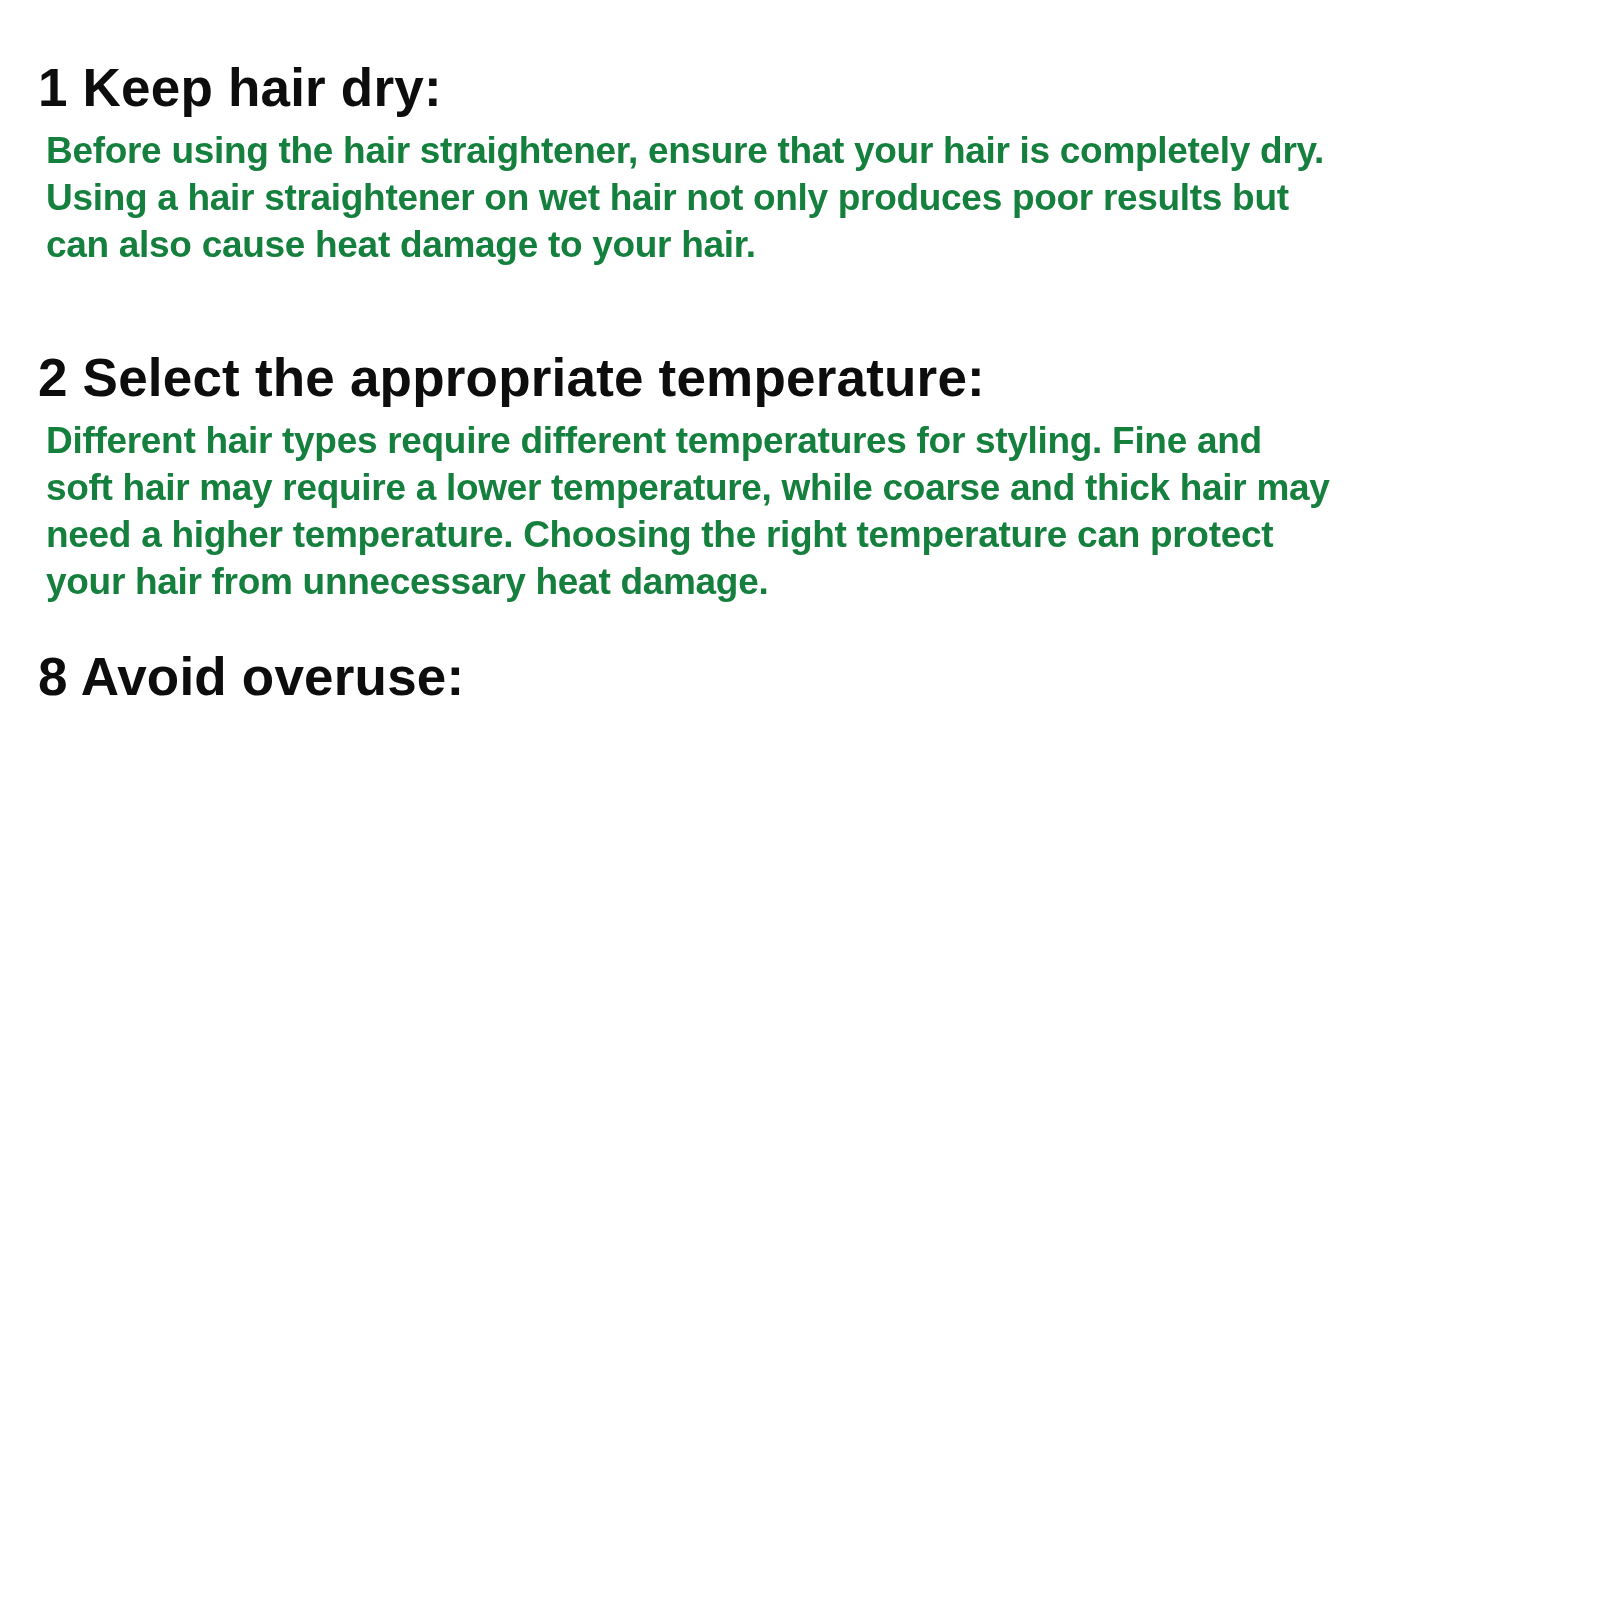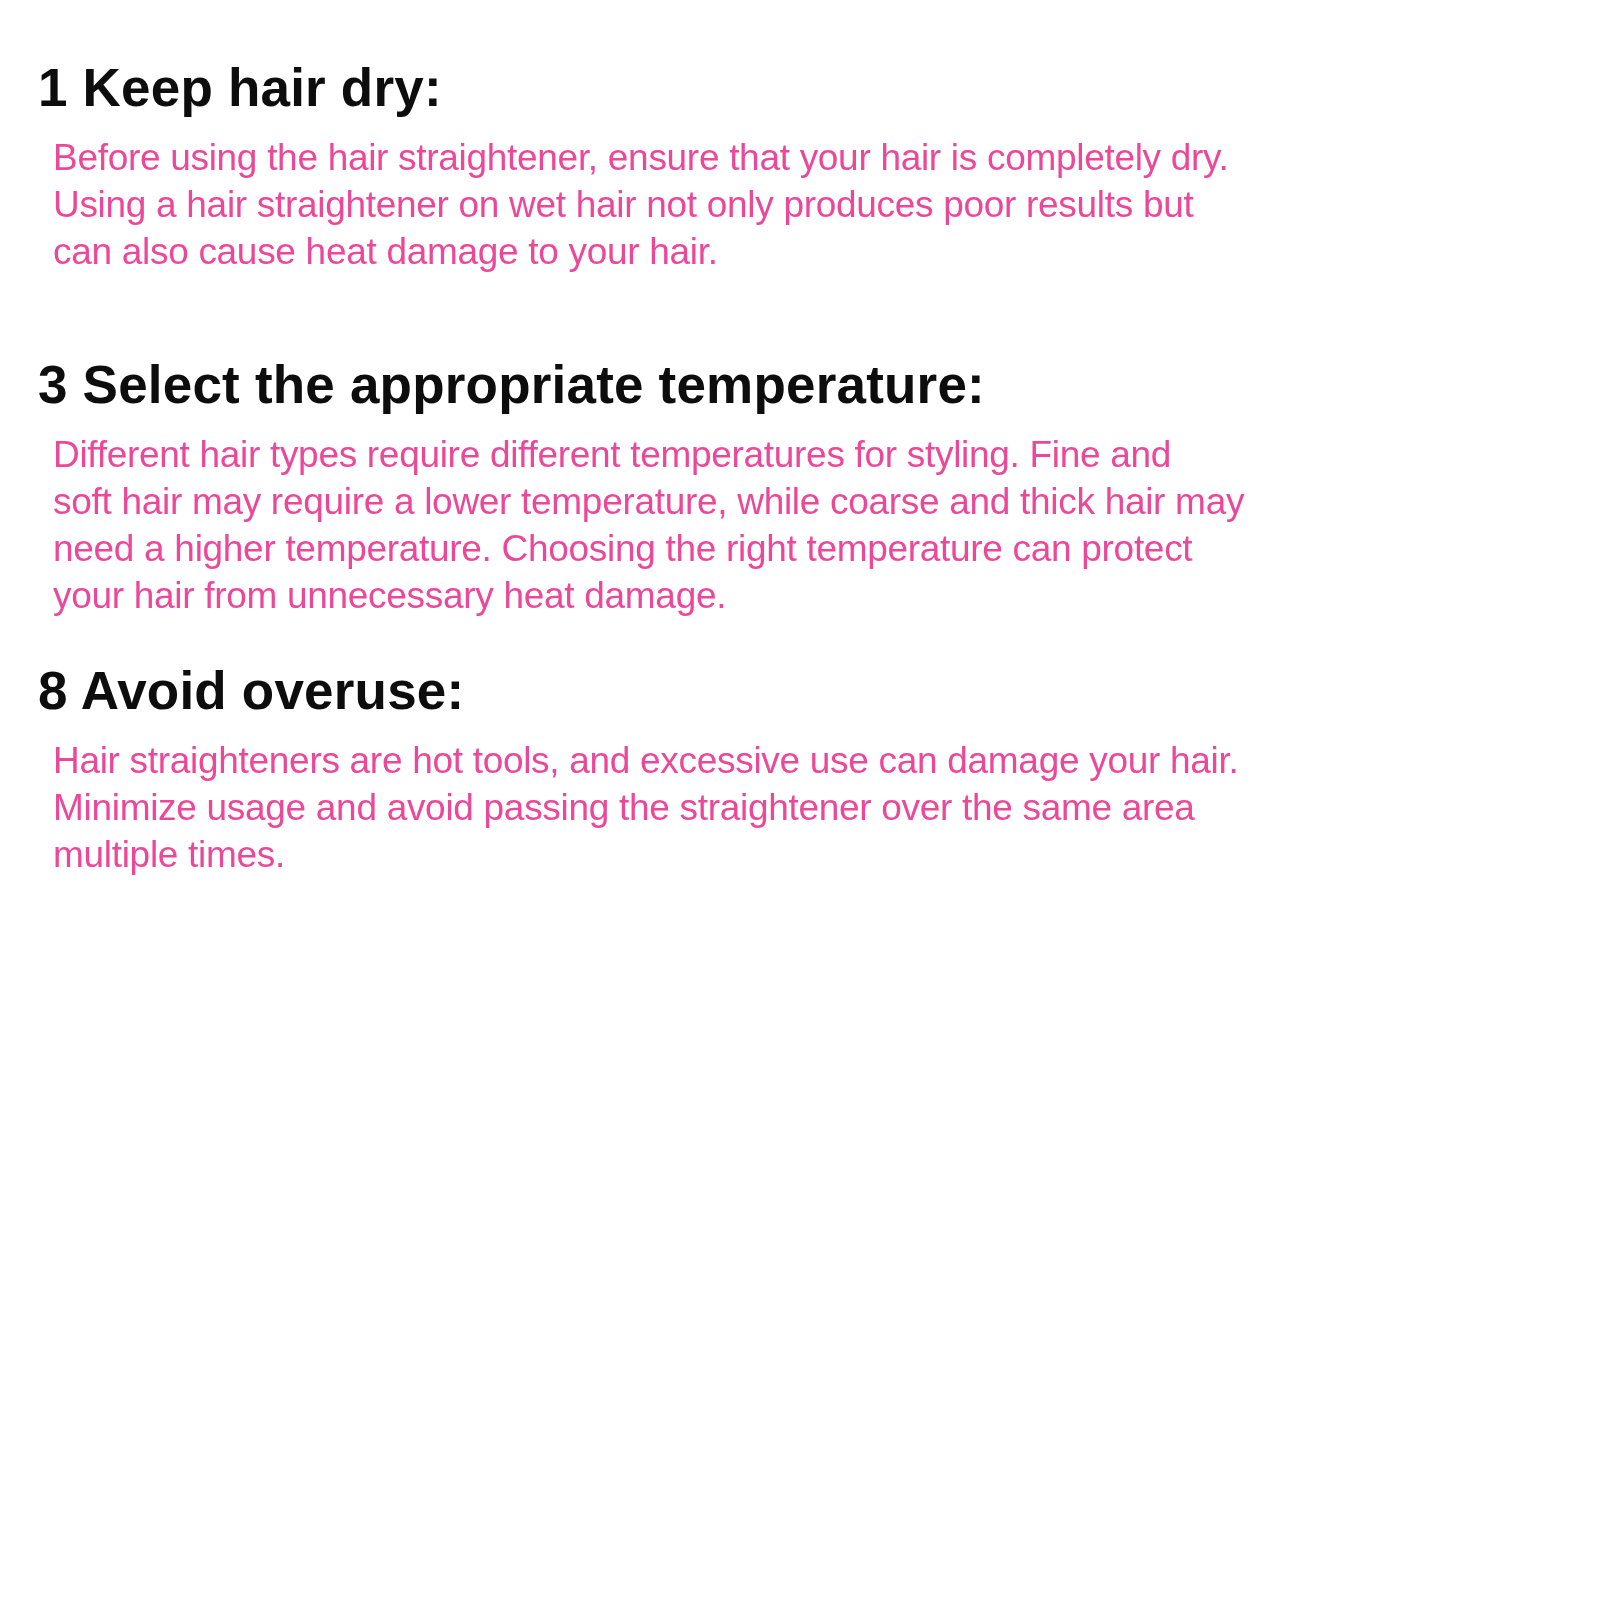--- a/index.html
+++ b/index.html
@@ -22,59 +22,56 @@
   .section h2 {
     margin: 0 0 6px 0;
     font-size: 53px;
     font-weight: 700;
     line-height: 1.15;
     letter-spacing: 0.2px;
     color: #0d0d0d;
   }
   .section p.body,
   p.note {
-    margin: 15px;
+    margin: 8px;
     font-size: 37px;
-    font-weight: 400;
+    font-weight: 700;
     line-height: 47px;
     letter-spacing: -0.3px;
     white-space: pre-line;
-    color: #ec4899;
+    color: #15803d;
   }
   .sec-2 { margin-top: 80px; }
   .sec-3 { margin-top: 42px; }
   .sec-4 { margin-top: 85px; }
   .note-battery { margin-top: 88px; }
   .note-preheat { margin-top: 170px; }
 </style>
 </head>
 <body>
 
 <div class="page">
 
   <section class="section sec-1">
     <h2>1 Keep hair dry:</h2>
     <p class="body">Before using the hair straightener, ensure that your hair is completely dry.
 Using a hair straightener on wet hair not only produces poor results but
 can also cause heat damage to your hair.</p>
   </section>
 
   <section class="section sec-2">
-    <h2>3 Select the appropriate temperature:</h2>
+    <h2>2 Select the appropriate temperature:</h2>
     <p class="body">Different hair types require different temperatures for styling. Fine and
 soft hair may require a lower temperature, while coarse and thick hair may
 need a higher temperature. Choosing the right temperature can protect
 your hair from unnecessary heat damage.</p>
   </section>
 
   <section class="section sec-3">
     <h2>8 Avoid overuse:</h2>
-    <p class="body">Hair straighteners are hot tools, and excessive use can damage your hair.
-Minimize usage and avoid passing the straightener over the same area
-multiple times.</p>
   </section>
 
   <section class="section sec-4">
   </section>
 
 
 
 </div>
 
 </body></html>

